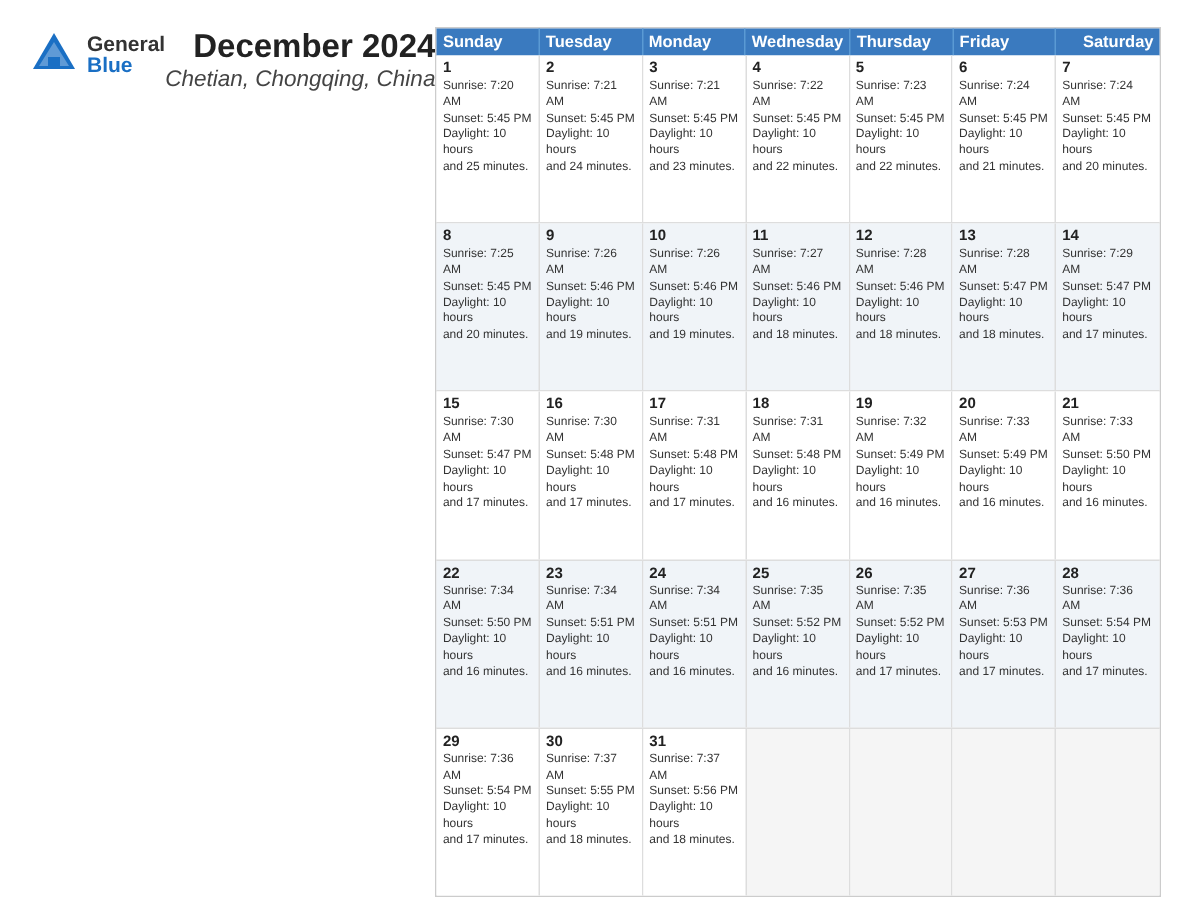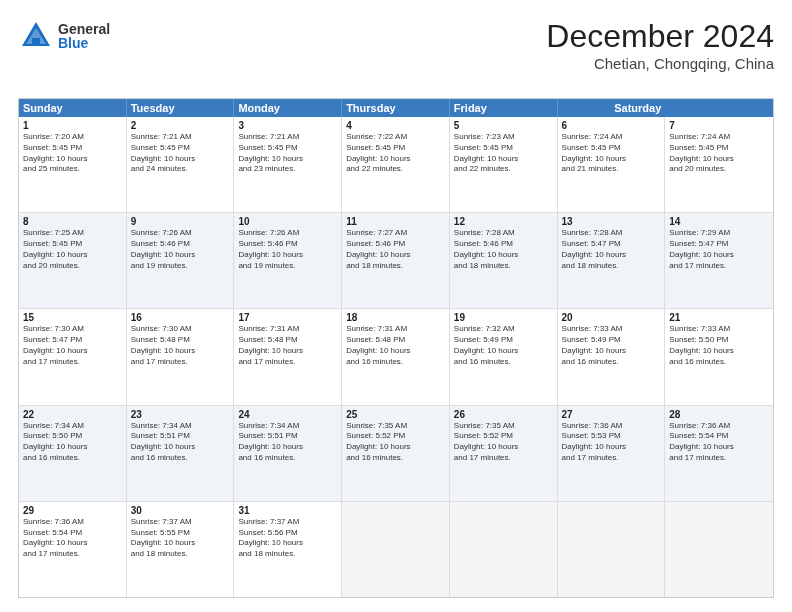--- a/index.html
+++ b/index.html
@@ -8,22 +8,21 @@
       background: #fff;
       width: 792px;
       height: 612px;
       overflow: hidden;
     }
     .page {
       width: 792px;
       height: 608px;
       padding: 18px 18px 10px 18px;
       display: flex;
-      flex-direction: column;
-      gap: 16px;
+      flex-direction: row;
     }
     .header {
       display: flex;
       justify-content: space-between;
       align-items: flex-start;
       margin-bottom: 10px;
     }
     .logo {
       display: flex;
       align-items: center;
@@ -45,27 +44,28 @@
     }
     .logo-icon {
       width: 36px;
       height: 36px;
       margin-right: 4px;
     }
     .title-block {
       text-align: right;
     }
     .month-title {
-      font-size: 32px;
-      font-weight: normal;
+      font-size: 22px;
+      font-weight: bold;
       color: #222;
     }
     .location {
       font-size: 15px;
       color: #444;
+      font-style: italic;
     }
     .calendar {
       flex: 1;
       display: flex;
       flex-direction: column;
       border: 1px solid #ccc;
     }
     .cal-header {
       display: grid;
       grid-template-columns: repeat(7, 1fr);
@@ -136,20 +136,21 @@
       <div class="month-title">December 2024</div>
       <div class="location">Chetian, Chongqing, China</div>
     </div>
   </div>
 
   <div class="calendar">
     <div class="cal-header">
     <div class="cal-header-cell">Sunday</div>
         <div class="cal-header-cell">Tuesday</div>
         <div class="cal-header-cell">Monday</div>
+        <div class="cal-header-cell">Wednesday</div>
         <div class="cal-header-cell">Thursday</div>
         <div class="cal-header-cell">Friday</div>
         <div class="cal-header-cell">Saturday</div>
       </div>
     <div class="cal-body">
     <div class="cal-row">
           <div class="cal-cell">
             <span class="day-num">1</span>
             <div class="cell-text">Sunrise: 7:20 AM<br>Sunset: 5:45 PM<br>Daylight: 10 hours<br>and 25 minutes.</div>
           </div>

